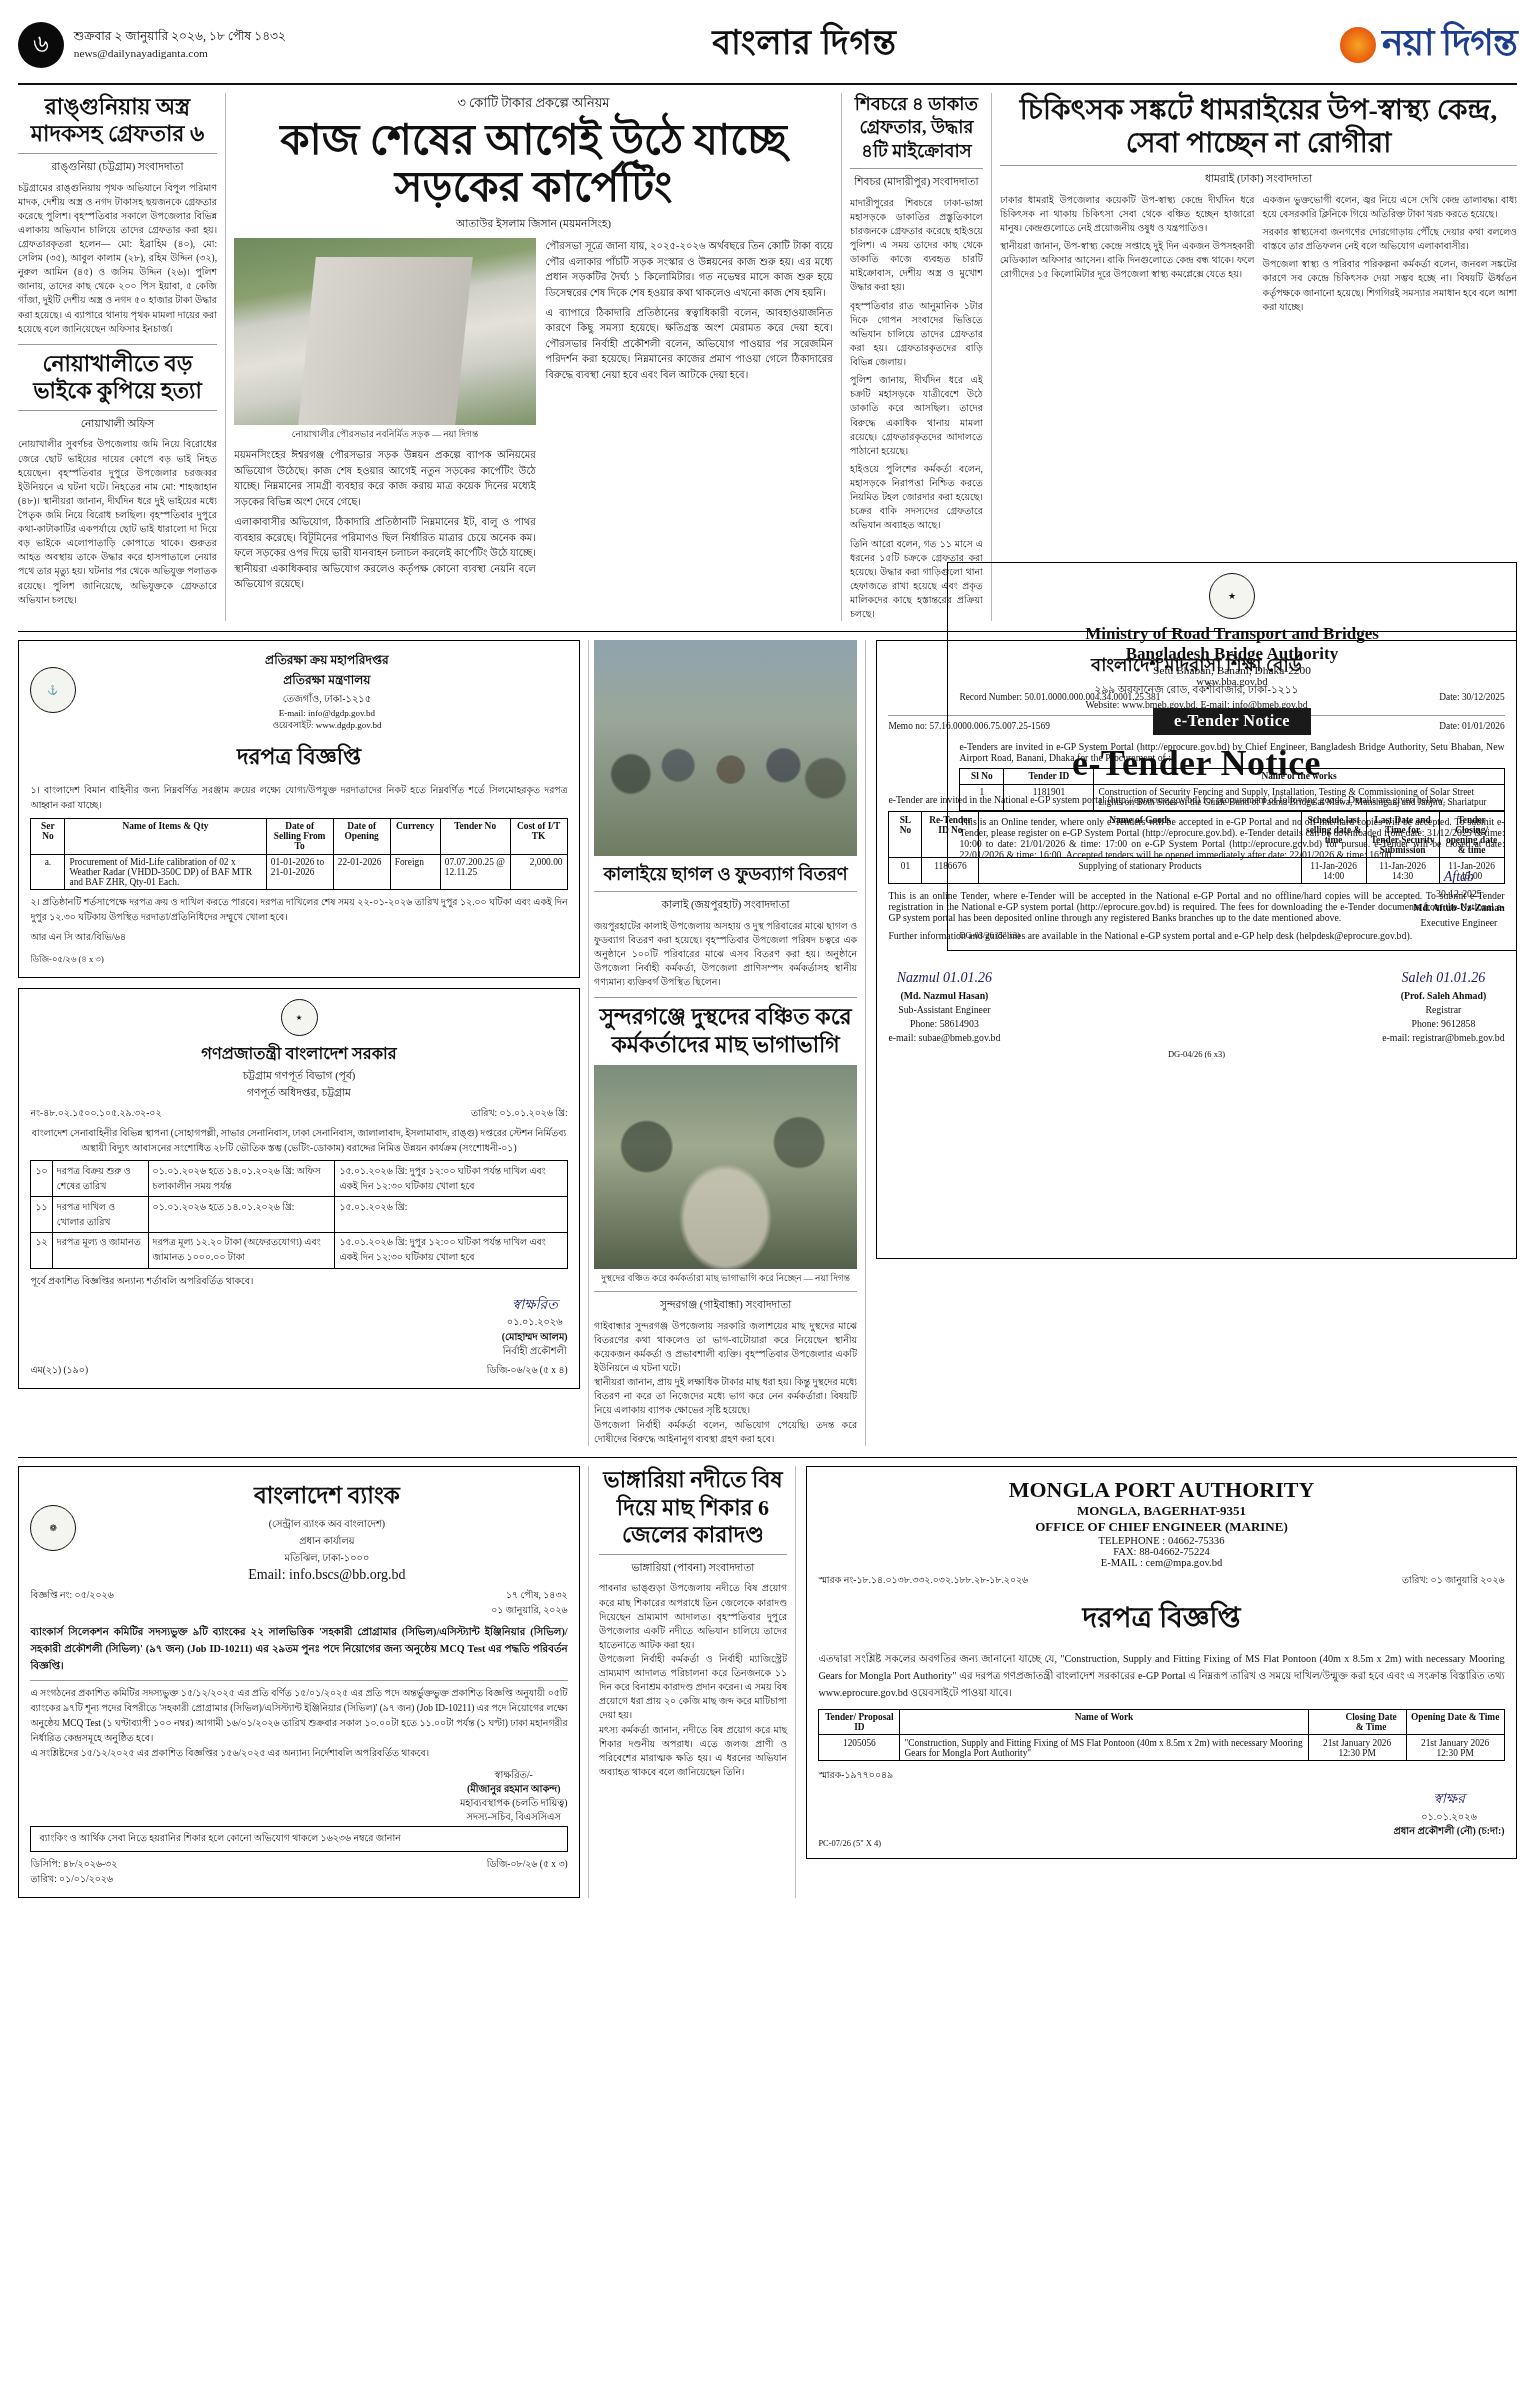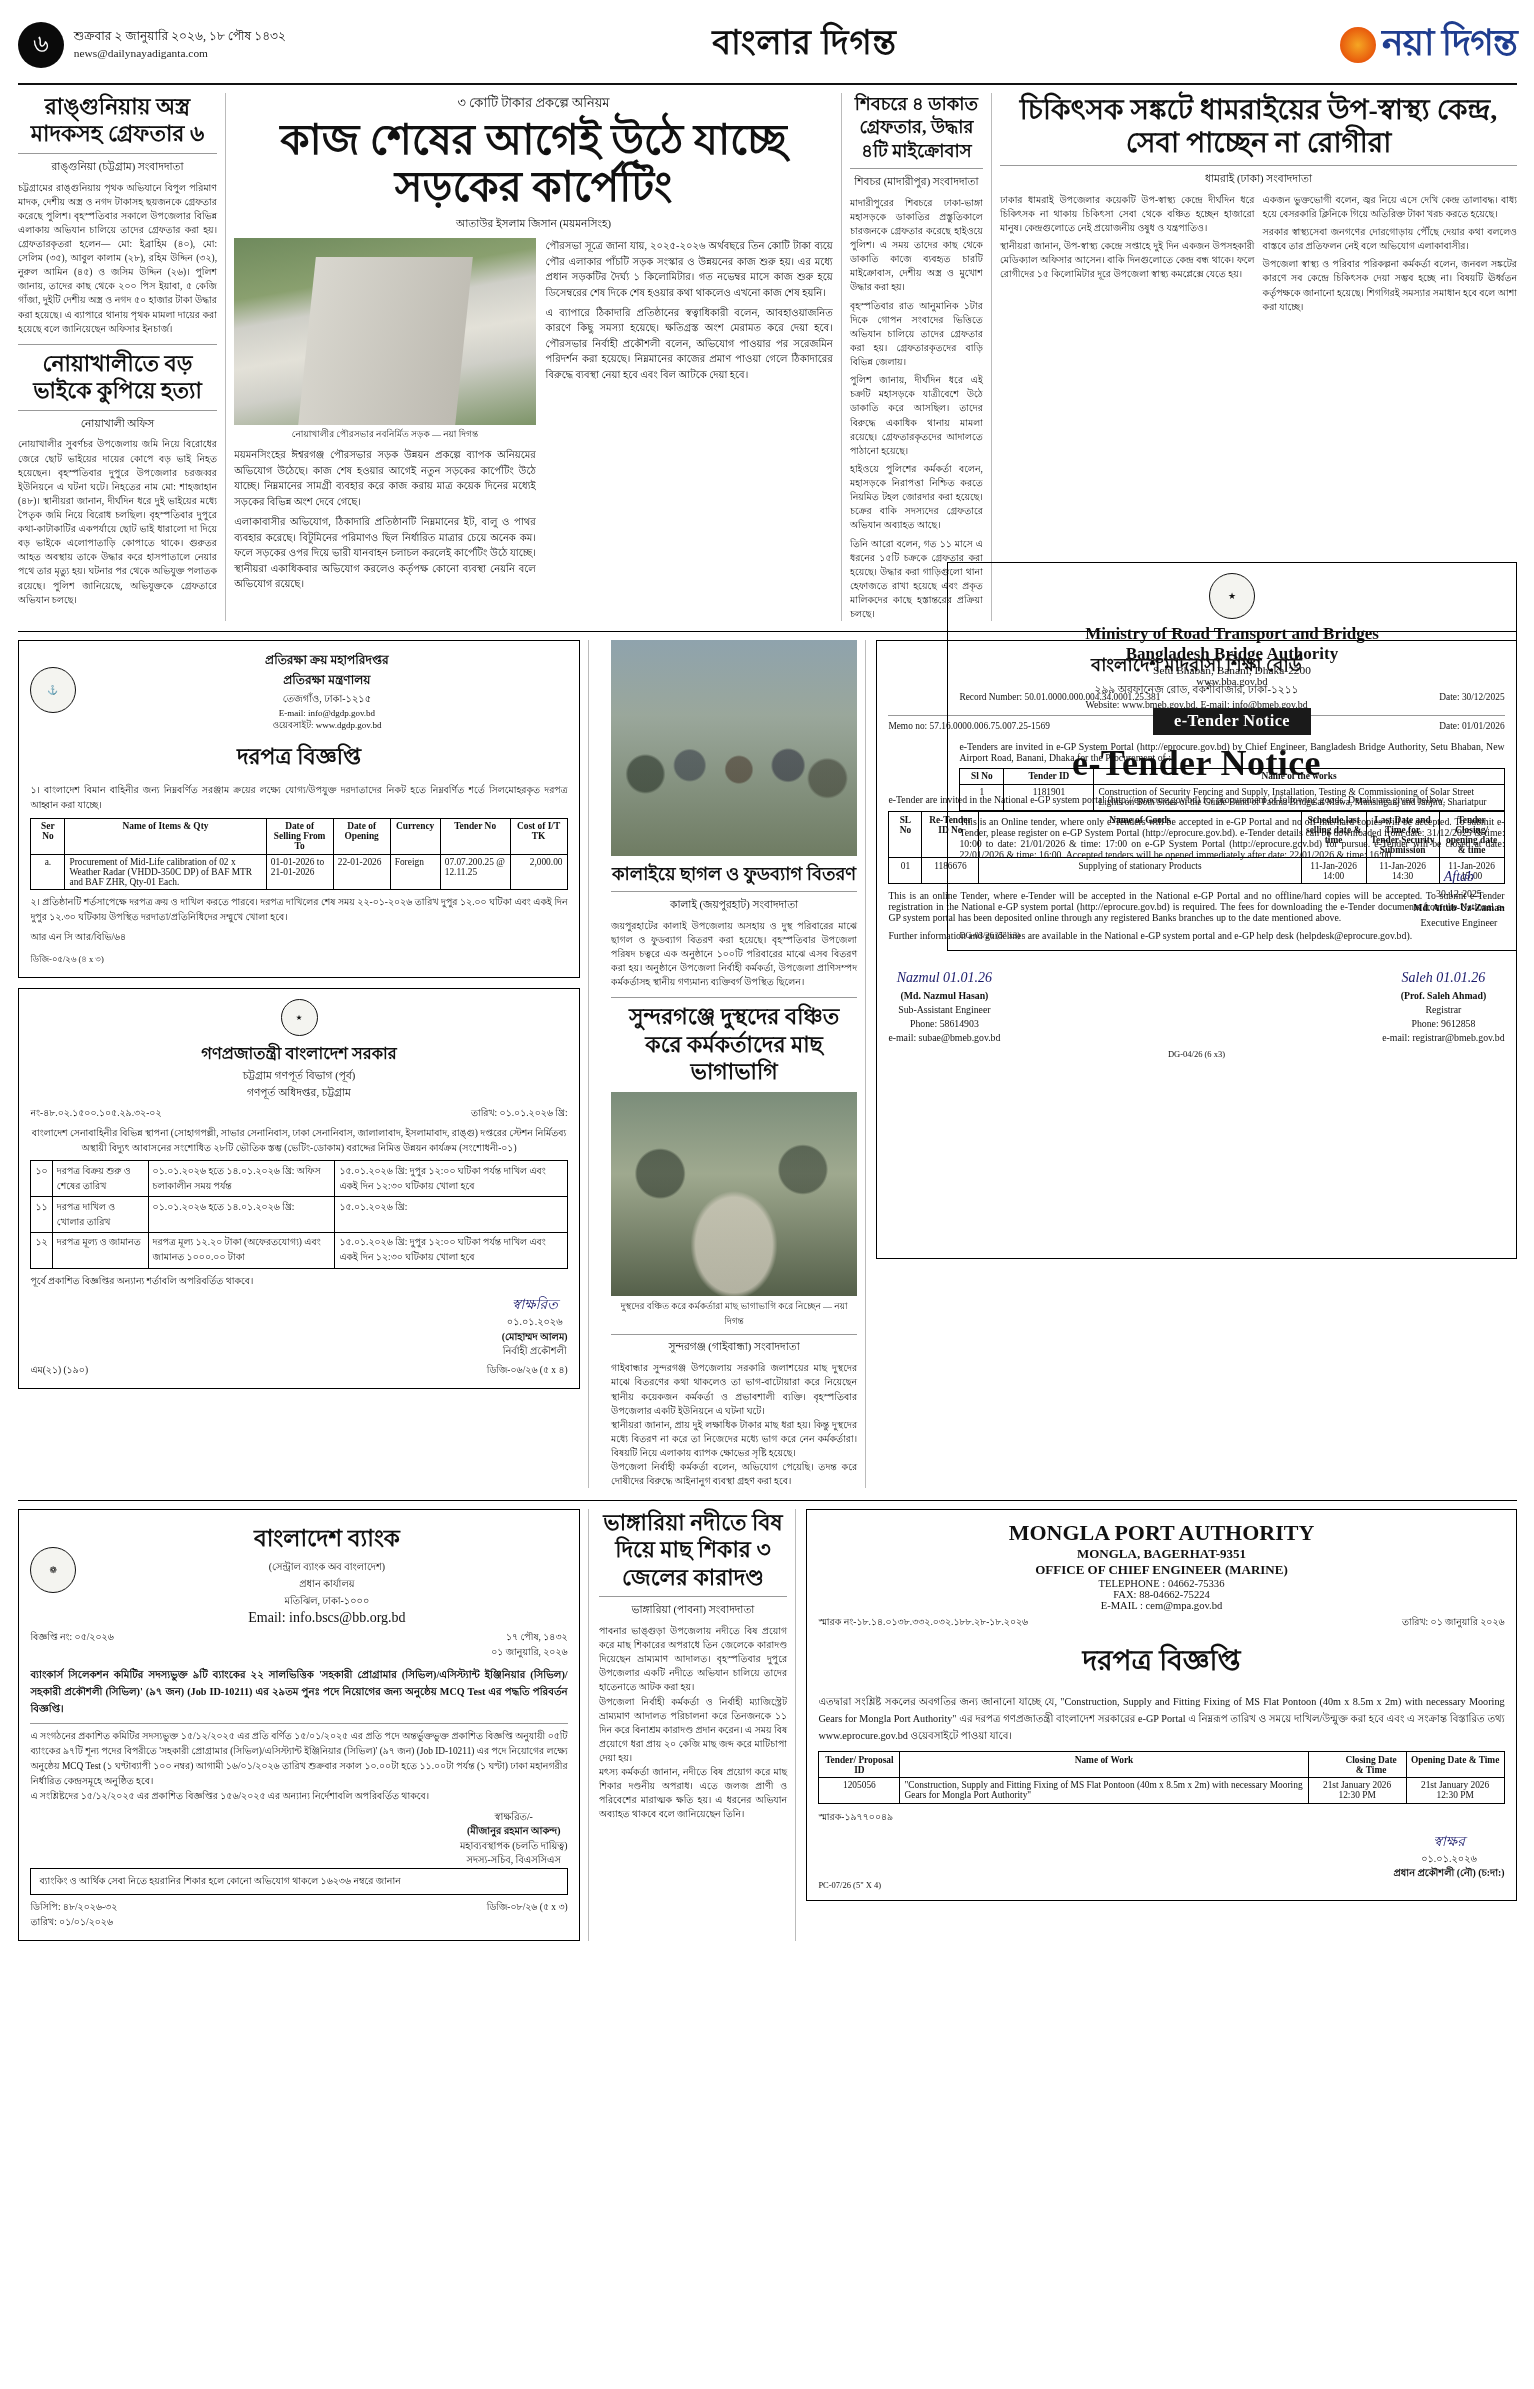--- a/index.html
+++ b/index.html
@@ -324,21 +324,21 @@
             <div>নির্বাহী প্রকৌশলী</div>
           </div>
         </div>
         <div class="meta-line tiny">
           <span>এম(২১) (১৯০)</span>
           <span>ডিজি-০৬/২৬ (৫ x ৪)</span>
         </div>
       </div>
     </div>
 
-    <div style="width:269px; padding-left:22px; border-left:0.8px solid #bbb;">
+    <div style="width:269px; padding-left:5px; border-left:0.8px solid #bbb;">
       <div class="photo crowd"></div>
       <div class="headline-s" style="margin-top:6.5px;">কালাইয়ে ছাগল ও ফুডব্যাগ বিতরণ</div>
       <div class="hr-thin"></div>
       <div class="byline">কালাই (জয়পুরহাট) সংবাদদাতা</div>
       <div class="body-text sm">জয়পুরহাটের কালাই উপজেলায় অসহায় ও দুস্থ পরিবারের মাঝে ছাগল ও ফুডব্যাগ বিতরণ করা হয়েছে। বৃহস্পতিবার উপজেলা পরিষদ চত্বরে এক অনুষ্ঠানে ১০০টি পরিবারের মাঝে এসব বিতরণ করা হয়। অনুষ্ঠানে উপজেলা নির্বাহী কর্মকর্তা, উপজেলা প্রাণিসম্পদ কর্মকর্তাসহ স্থানীয় গণ্যমান্য ব্যক্তিবর্গ উপস্থিত ছিলেন।</div>
 
       <div class="hr-thin" style="margin-top:8.1px;"></div>
       <div class="headline-m">সুন্দরগঞ্জে দুস্থদের বঞ্চিত করে কর্মকর্তাদের মাছ ভাগাভাগি</div>
       <div class="photo fish" style="margin-top:6.5px;"></div>
       <div class="caption">দুস্থদের বঞ্চিত করে কর্মকর্তারা মাছ ভাগাভাগি করে নিচ্ছেন — নয়া দিগন্ত</div>
@@ -448,21 +448,21 @@
           <span>
             <span>ডিসিপি: ৪৮/২০২৬-৩২</span><br>
             <span>তারিখ: ০১/০১/২০২৬</span>
           </span>
           <span>ডিজি-০৮/২৬ (৫ x ৩)</span>
         </div>
       </div>
     </div>
 
     <div style="width:199px; padding-left:9.8px; border-left:0.8px solid #bbb;">
-      <div class="headline-m">ভাঙ্গারিয়া নদীতে বিষ দিয়ে মাছ শিকার ৩ জেলের কারাদণ্ড</div>
+      <div class="headline-m">ভাঙ্গারিয়া নদীতে বিষ দিয়ে মাছ শিকার 6 জেলের কারাদণ্ড</div>
       <div class="hr-thin"></div>
       <div class="byline">ভাঙ্গারিয়া (পাবনা) সংবাদদাতা</div>
       <div class="body-text sm" style="white-space:pre-line;">পাবনার ভাঙ্গুড়া উপজেলায় নদীতে বিষ প্রয়োগ করে মাছ শিকারের অপরাধে তিন জেলেকে কারাদণ্ড দিয়েছেন ভ্রাম্যমাণ আদালত। বৃহস্পতিবার দুপুরে উপজেলার একটি নদীতে অভিযান চালিয়ে তাদের হাতেনাতে আটক করা হয়।
 উপজেলা নির্বাহী কর্মকর্তা ও নির্বাহী ম্যাজিস্ট্রেট ভ্রাম্যমাণ আদালত পরিচালনা করে তিনজনকে ১১ দিন করে বিনাশ্রম কারাদণ্ড প্রদান করেন। এ সময় বিষ প্রয়োগে ধরা প্রায় ২০ কেজি মাছ জব্দ করে মাটিচাপা দেয়া হয়।
 মৎস্য কর্মকর্তা জানান, নদীতে বিষ প্রয়োগ করে মাছ শিকার দণ্ডনীয় অপরাধ। এতে জলজ প্রাণী ও পরিবেশের মারাত্মক ক্ষতি হয়। এ ধরনের অভিযান অব্যাহত থাকবে বলে জানিয়েছেন তিনি।</div>
     </div>
 
     <div style="flex:1; padding-left:9.8px; border-left:0.8px solid #bbb;">
       <div class="notice">
         <div class="center">

